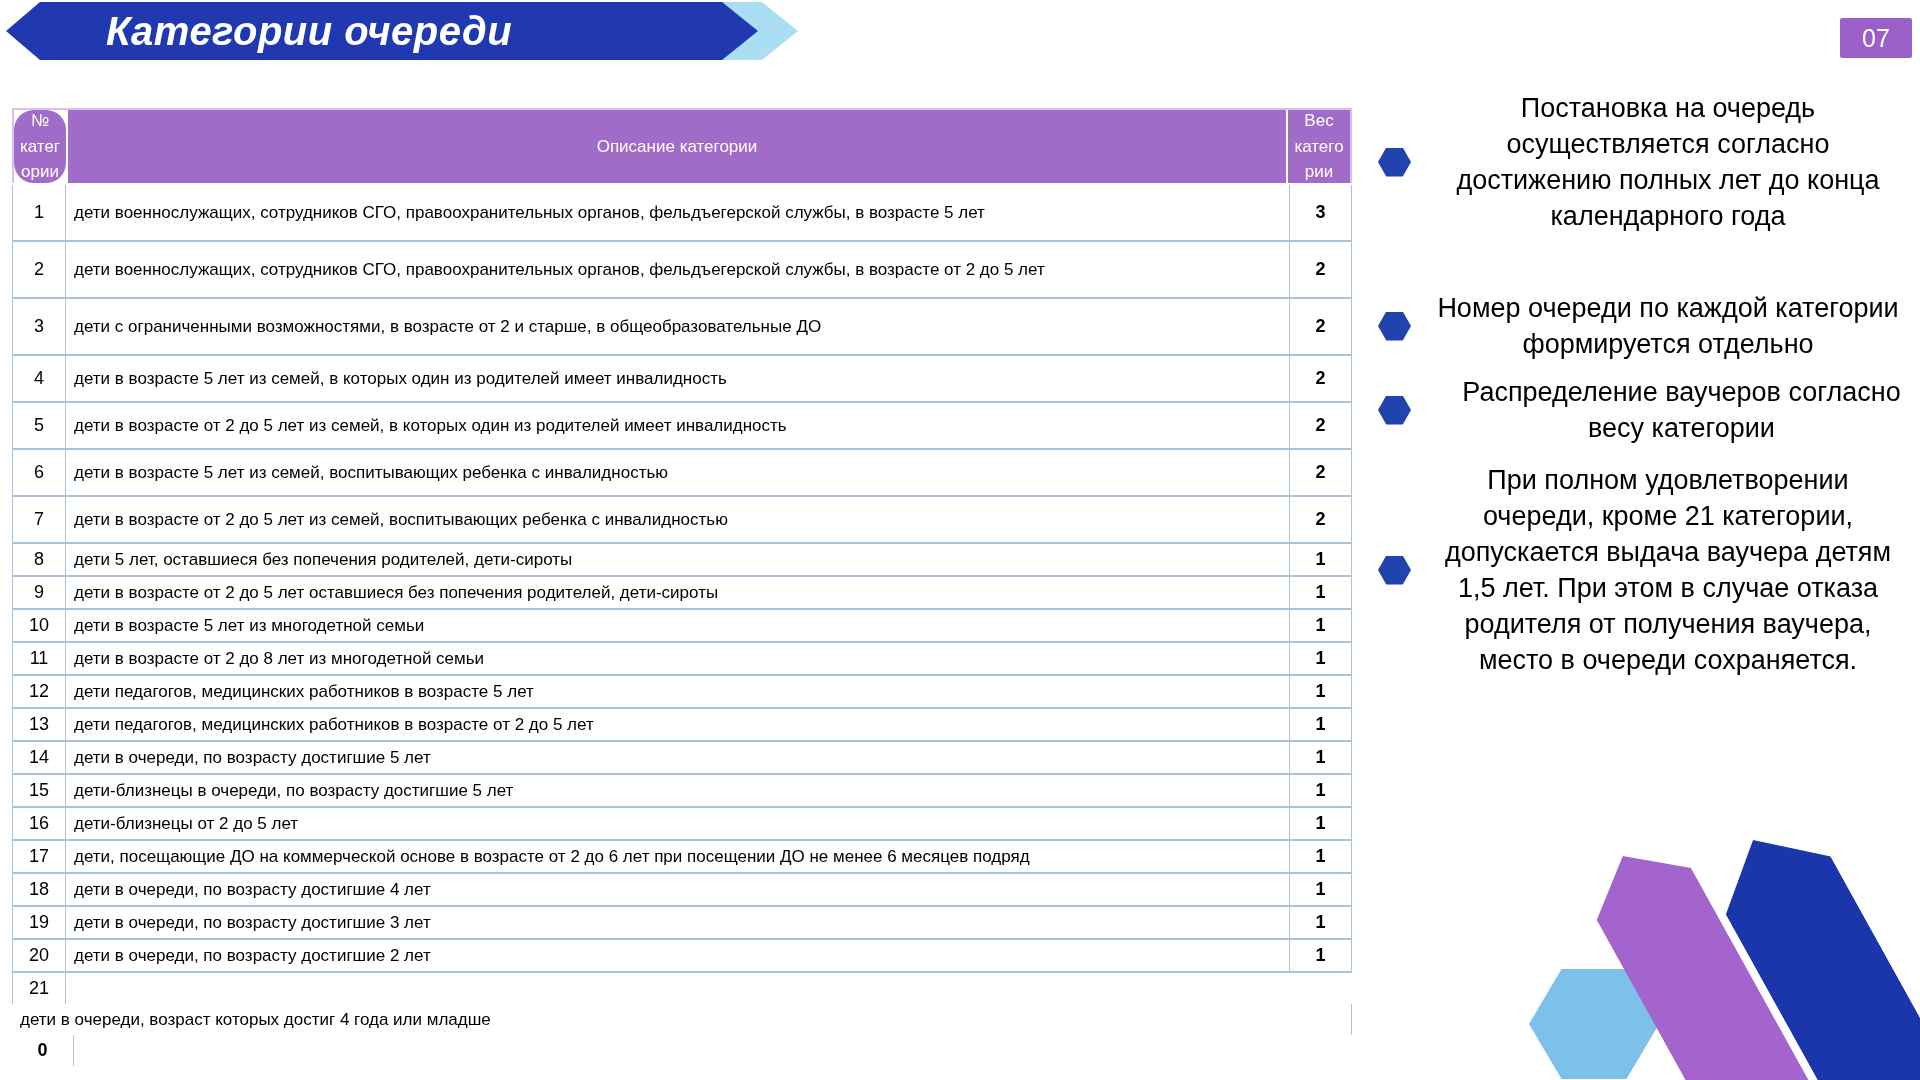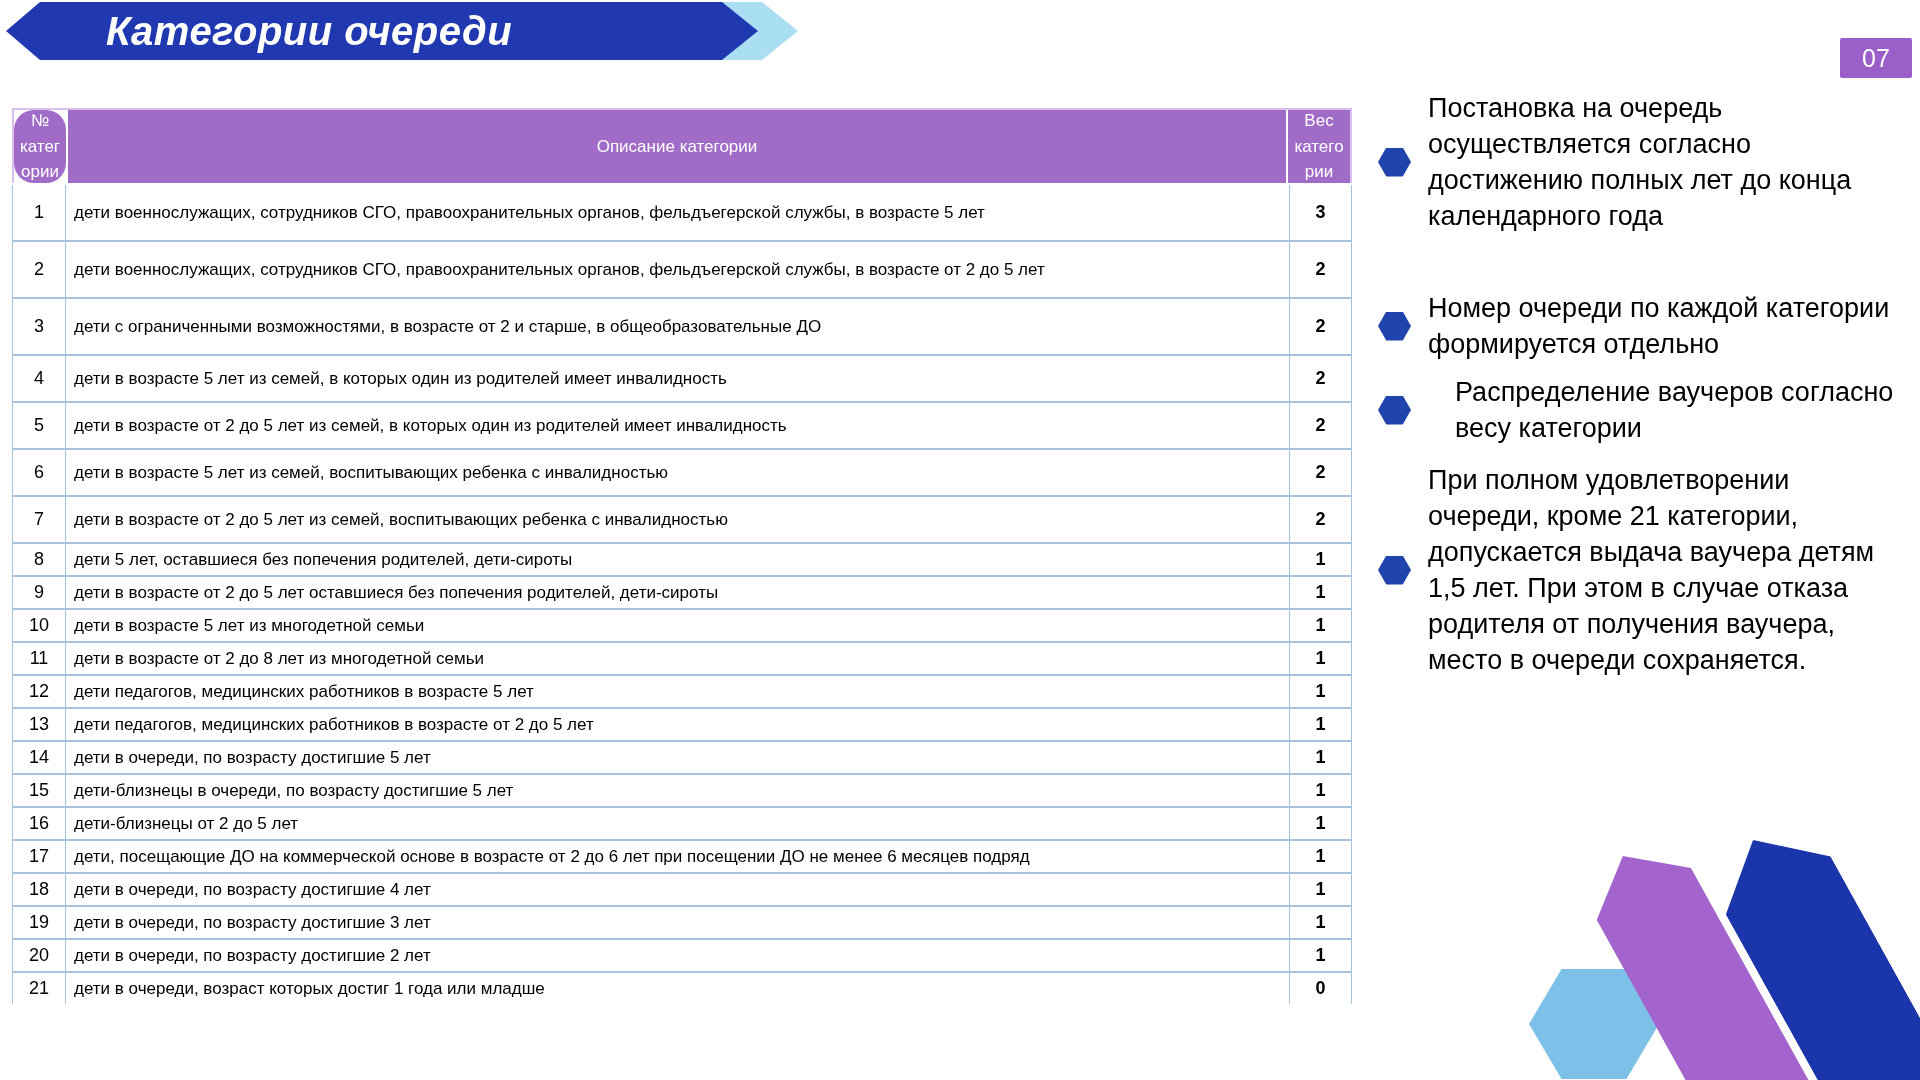--- a/index.html
+++ b/index.html
@@ -27,50 +27,50 @@
     position:absolute;top:0;left:0;width:752px;height:58px;
     clip-path:polygon(0 50%, 34px 0, calc(100% - 36px) 0, 100% 50%, calc(100% - 36px) 100%, 34px 100%);
     font-style:italic;
   }
   .banner-light{left:40px;background:var(--chevron);}
   .banner-dark{background:var(--banner);display:flex;align-items:center;box-sizing:border-box;padding-left:100px;}
   .banner-title{color:#fff;font-size:40px;font-weight:bold;letter-spacing:0.5px;white-space:nowrap;}
 
   
   .page-badge{
-    position:absolute;left:1840px;top:38px;width:72px;height:40px;background:var(--badge);
+    position:absolute;left:1840px;top:18px;width:72px;height:40px;background:var(--badge);
     color:#fff;font-size:25px;display:flex;align-items:center;justify-content:center;border-radius:2px;
   }
 
   
   .cat-table{position:absolute;left:12px;top:108px;width:1340px;}
   .thead{display:flex;gap:2px;border:2px solid var(--headerborder);border-bottom:none;margin-bottom:2px;}
   .th{
     background:var(--headerpurple);color:#fff;font-size:17px;line-height:1.5;
     display:flex;align-items:center;justify-content:center;text-align:center;
     height:73px;box-sizing:border-box;overflow-wrap:anywhere;padding:0 2px;
   }
   .th-num{width:52px;border-radius:20px;}
   .th-desc{flex:1;}
   .th-weight{width:62px;}
 
   .tr{display:flex;border-bottom:2px solid var(--tableborder);}
-  .tr:last-child{border-bottom:none;}
+  .tr:last-child{border-bottom:none;flex-direction:column;}
   .td{box-sizing:border-box;display:flex;align-items:center;color:#000;}
   .td-num{width:54px;justify-content:center;font-size:18px;
     border-left:1px solid var(--tableborder);border-right:1px solid var(--tableborder);}
   .td-desc{flex:1;padding:2px 8px;font-size:17px;line-height:21px;border-right:1px solid var(--tableborder);}
   .td-weight{width:62px;justify-content:center;font-size:18px;font-weight:bold;border-right:1px solid var(--tableborder);}
   .row-tall .td{min-height:55px;}
   .row-med .td{min-height:45px;}
   .row-compact .td{min-height:31px;}
 
   
   .notes{position:absolute;left:1378px;top:90px;width:530px;}
-  .note{display:flex;align-items:center;gap:17px;}
+  .note{display:flex;align-items:center;gap:17px;text-align:center;}
   .note-hex{
     width:33px;height:29px;background:var(--hexblue);flex:none;
     clip-path:polygon(25% 0,75% 0,100% 50%,75% 100%,25% 100%,0 50%);
   }
   .note-text{font-size:27px;line-height:36px;color:#000;}
   .note-text b{font-weight:bold;}
   .note-1{margin-bottom:56px;}
   .note-2{margin-bottom:12px;}
   .note-3{margin-bottom:16px;gap:44px;}
   .note-4{margin-bottom:55px;}
@@ -220,21 +220,21 @@
     </div>
 
     <div class="tr row-compact">
       <div class="td td-num">20</div>
       <div class="td td-desc">дети в очереди, по возрасту достигшие 2 лет</div>
       <div class="td td-weight">1</div>
     </div>
 
     <div class="tr row-compact">
       <div class="td td-num">21</div>
-      <div class="td td-desc">дети в очереди, возраст которых достиг 1 года или  младше</div>
+      <div class="td td-desc">дети в очереди, возраст которых достиг 4 года или  младше</div>
       <div class="td td-weight">0</div>
     </div>
   </div>
   </div>
 
   <div class="notes">
     <div class="note note-1">
       <div class="note-hex"></div>
       <div class="note-text"><span>Постановка на очередь осуществляется согласно достижению полных лет до конца календарного года</span><b></b></div>
     </div>

